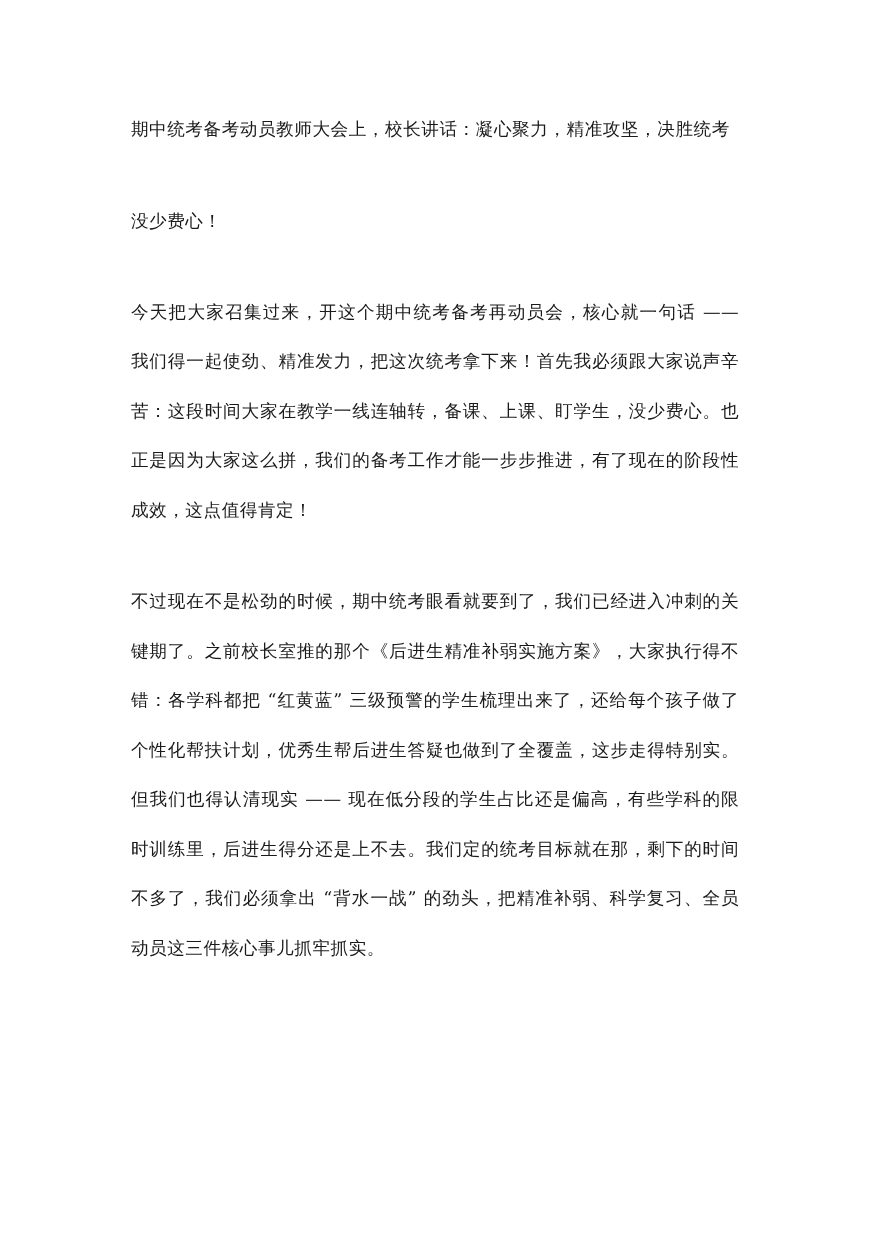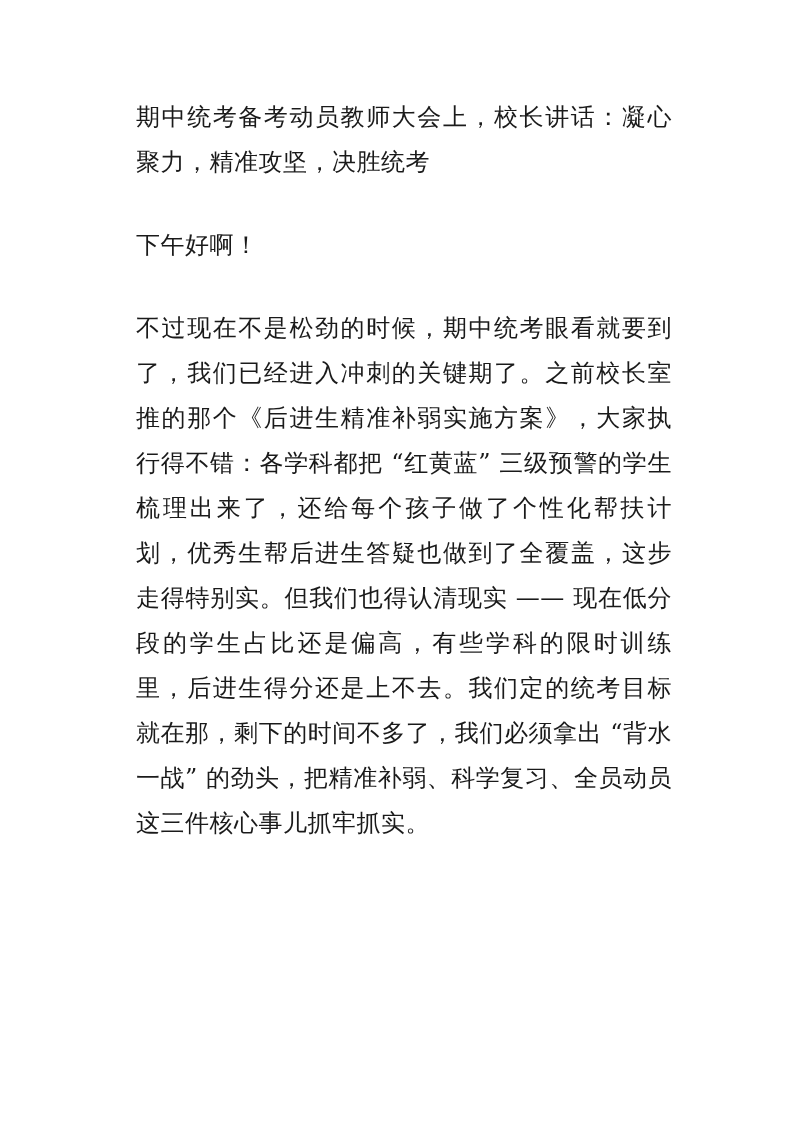--- a/index.html
+++ b/index.html
@@ -13,36 +13,37 @@
       height: 1122px;
       margin: 0 auto;
       background: #ffffff;
       box-sizing: border-box;
       padding: 95px 121px 40px 119px;
       overflow: hidden;
       font-family: "DejaVu Serif", "Liberation Serif", serif;
       color: #1a1a1a;
     }
     .doc-text {
-      margin: 0 0 38px 17px;
-      font-size: 24px;
+      margin: 0 0 38px 0;
+      font-size: 16px;
       line-height: 45px;
       text-align: justify;
       text-justify: inter-ideograph;
       letter-spacing: 0.5px;
       word-break: break-all;
     }
     .doc-text:last-child {
       margin-bottom: 0;
     }
   </style>
 </head>
 <body>
 
 <div class="page">
   <p class="doc-text">期中统考备考动员教师大会上，校长讲话：凝心聚力，精准攻坚，决胜统考</p>
 
 
-  <p class="doc-text">下午好啊！</p>
+  <p class="doc-text">没少费心！</p>
 
+  <p class="doc-text">今天把大家召集过来，开这个期中统考备考再动员会，核心就一句话 —— 我们得一起使劲、精准发力，把这次统考拿下来！首先我必须跟大家说声辛苦：这段时间大家在教学一线连轴转，备课、上课、盯学生，没少费心。也正是因为大家这么拼，我们的备考工作才能一步步推进，有了现在的阶段性成效，这点值得肯定！</p>
 
   <p class="doc-text">不过现在不是松劲的时候，期中统考眼看就要到了，我们已经进入冲刺的关键期了。之前校长室推的那个《后进生精准补弱实施方案》，大家执行得不错：各学科都把 “红黄蓝” 三级预警的学生梳理出来了，还给每个孩子做了个性化帮扶计划，优秀生帮后进生答疑也做到了全覆盖，这步走得特别实。但我们也得认清现实 —— 现在低分段的学生占比还是偏高，有些学科的限时训练里，后进生得分还是上不去。我们定的统考目标就在那，剩下的时间不多了，我们必须拿出 “背水一战” 的劲头，把精准补弱、科学复习、全员动员这三件核心事儿抓牢抓实。</p>
 </div>
 
 </body></html>

